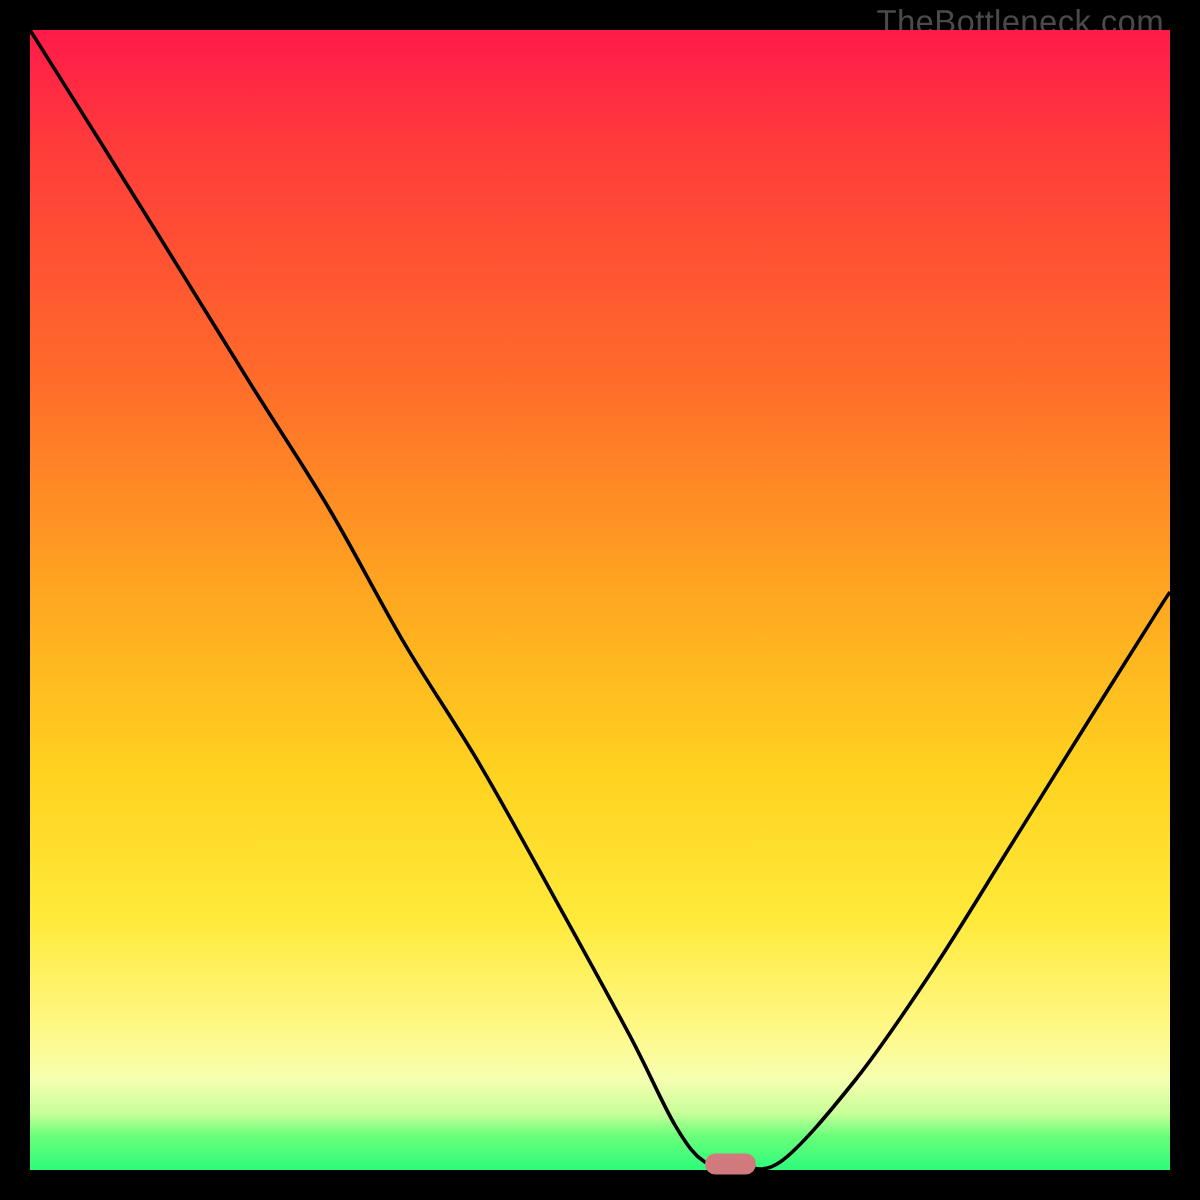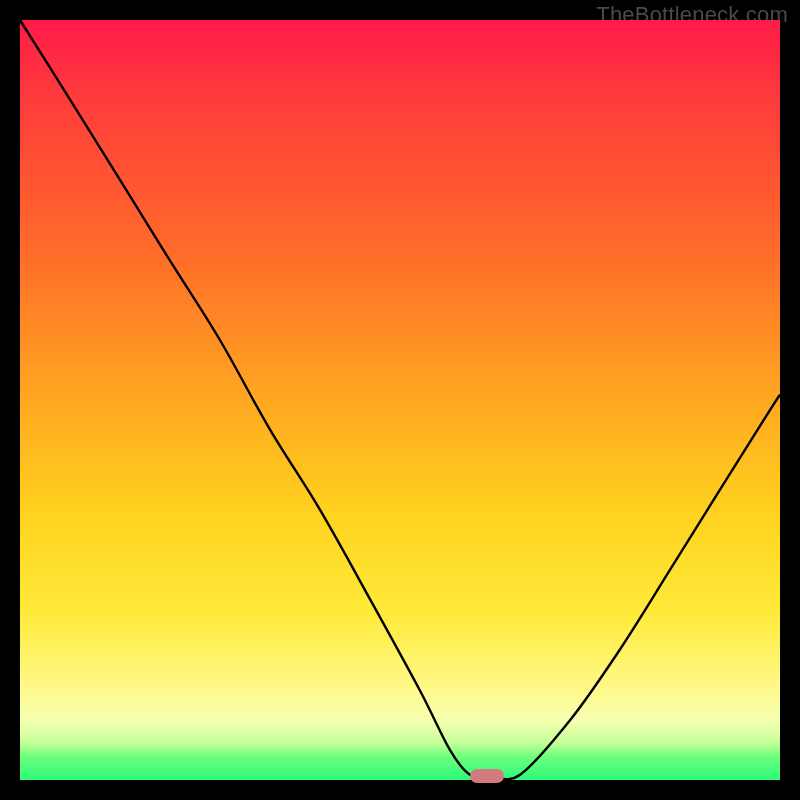--- a/index.html
+++ b/index.html
@@ -35,21 +35,21 @@
       #fff98a 88%,
       #f6ffb0 92%,
       #c8ff9a 95%,
       #6aff7a 97%,
       #2dfb7b 100%
     );
   }
   .watermark {
     position: absolute;
     top: 2px;
-    right: 12px;
+    right: 24px;
     color: #4a4a4a;
     font-size: 22px;
     font-weight: 500;
     letter-spacing: 0.2px;
     user-select: none;
   }
   svg.curve {
     position: absolute;
     left: 0;
     top: 0;

